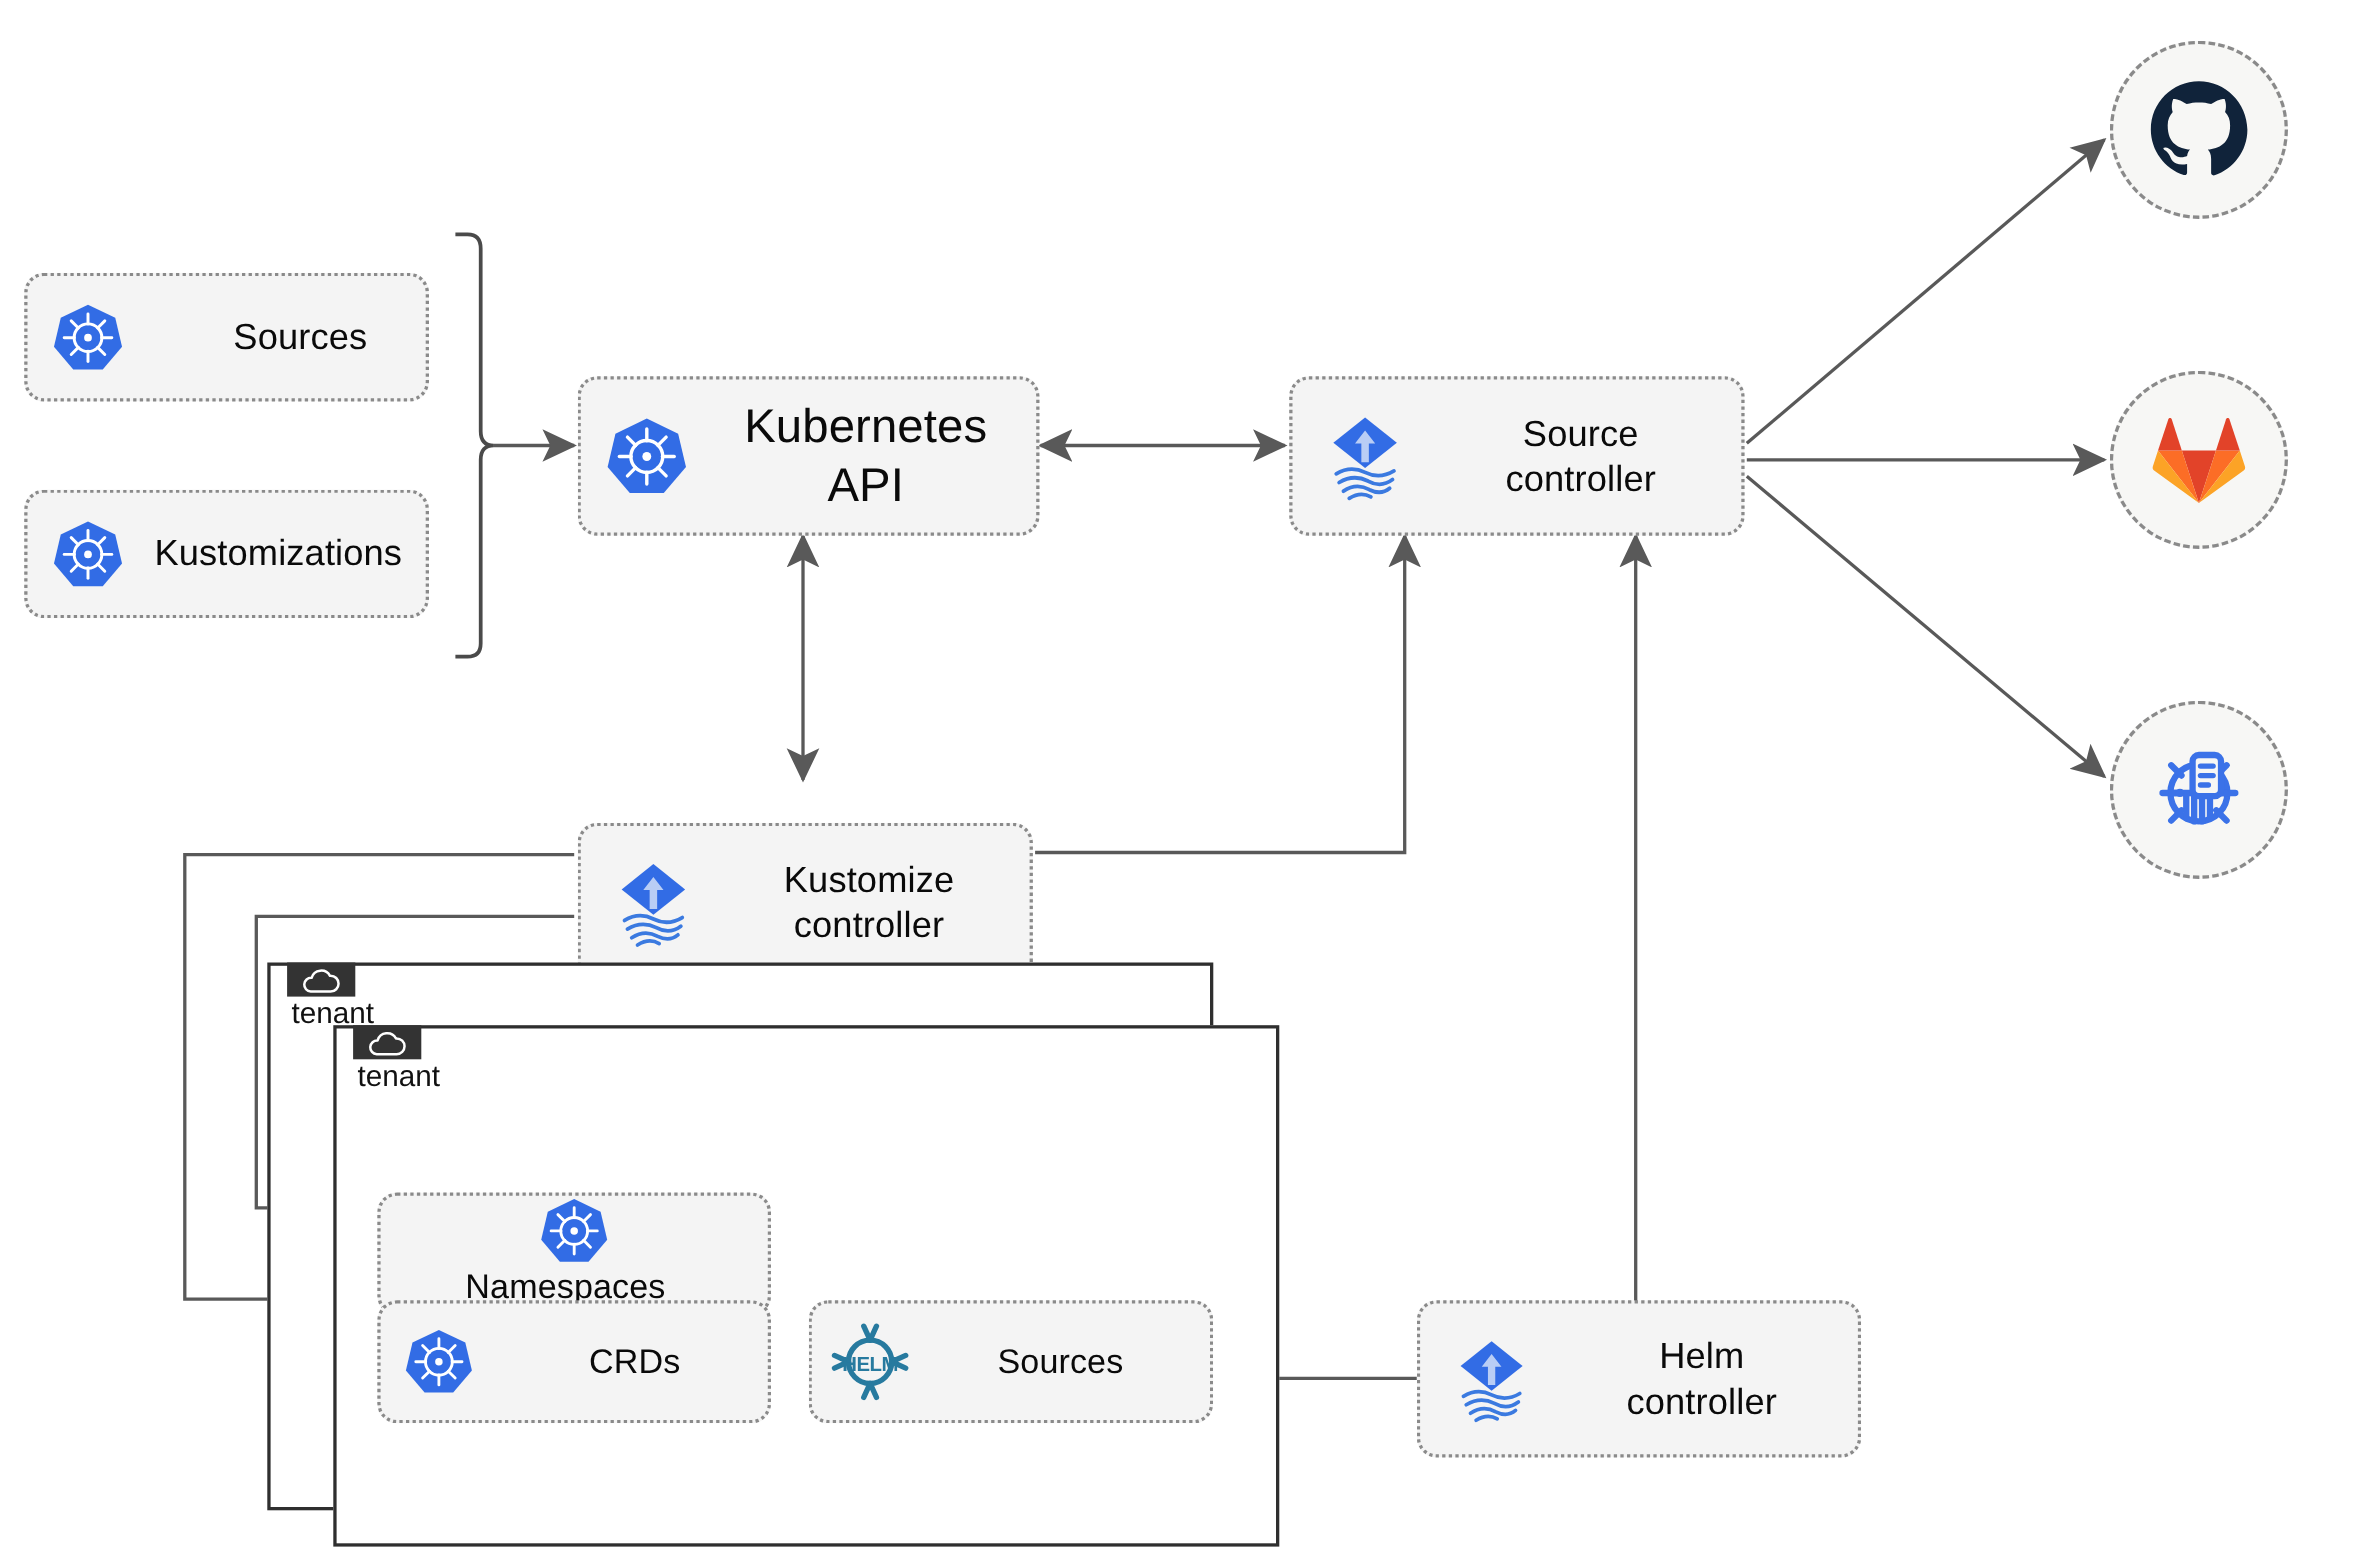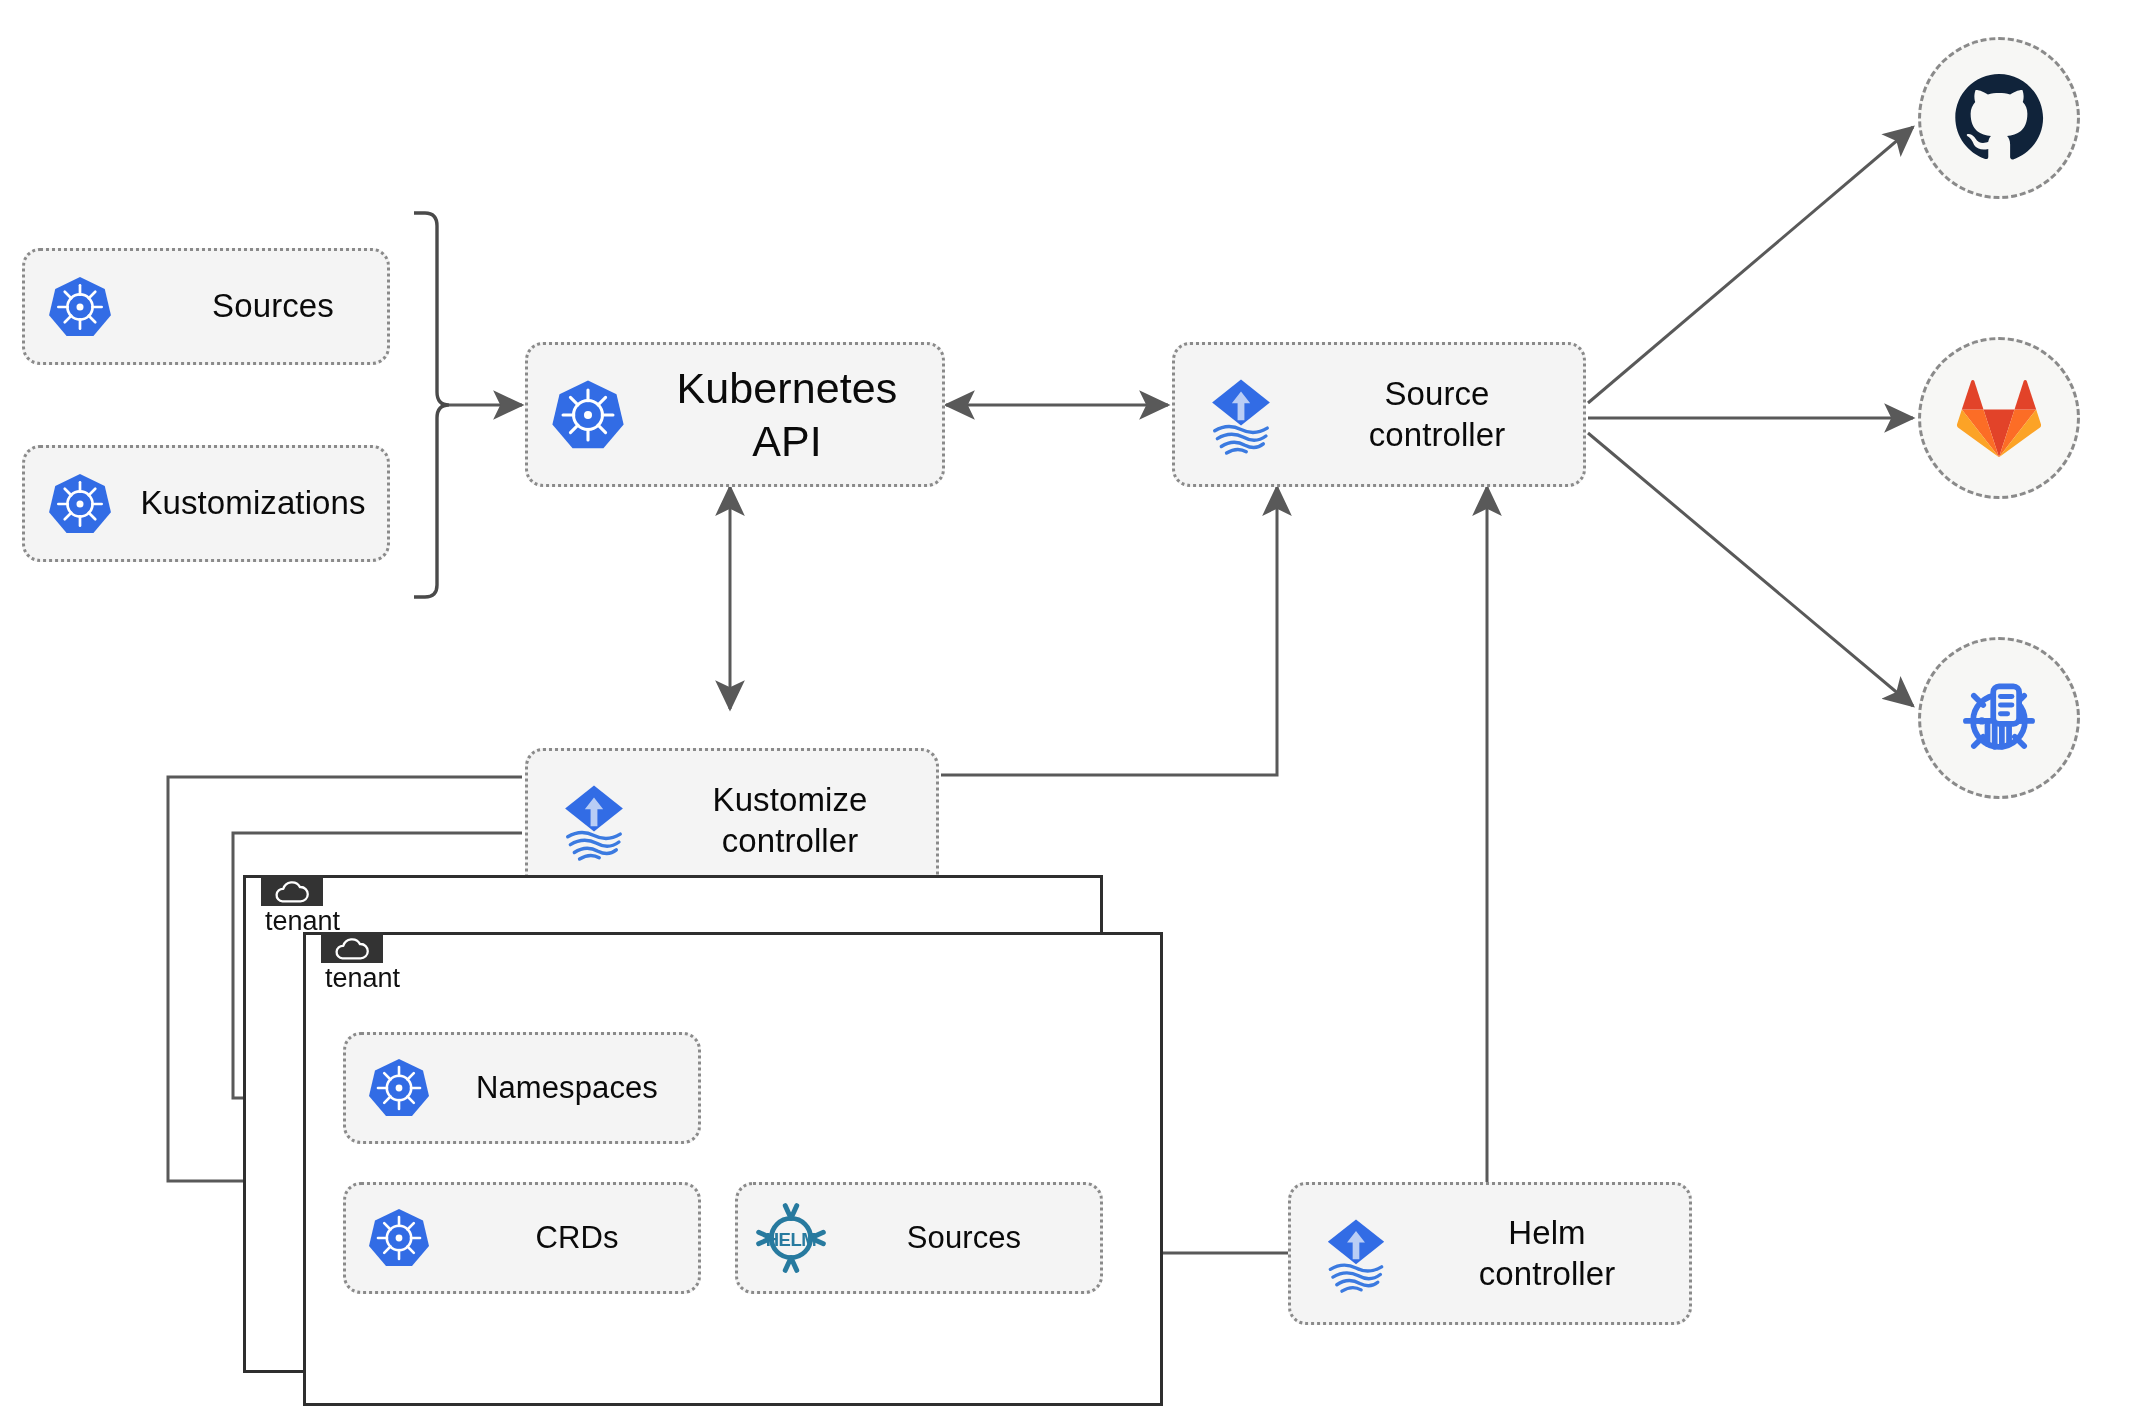--- a/index.html
+++ b/index.html
@@ -272,21 +272,21 @@
     <div class="tenant-tab">
       <span class="tabico">
         <svg class="svgico" width="38" height="27" viewBox="0 0 40 28">
           <path d="M10,25.5 h19 a7.6,7.6 0 0 0 0,-15.2 a1,1 0 0 0 -.6,.1 a9.6,9.6 0 0 0 -17.6,1.9 a6.4,6.4 0 0 0 -.8,13.2 z" fill="none" stroke="#ffffff" stroke-width="2.4" stroke-linejoin="round"></path>
         </svg>
       </span>
       <span class="tabtxt">tenant</span>
     </div>
   </div>
 
-  <div class="node small" style="left:343px;top:1032px;width:358px;height:112px;">
+  <div class="node small" style="left:343px;top:1084px;width:358px;height:112px;flex-direction:column;">
     <span class="ico" style="width:106px;">
       <svg class="svgico" width="64" height="64" viewBox="0 0 64 64">
         <polygon points="32,3 56,14.5 62,40 45,60 19,60 2,40 8,14.5" fill="#326ce5"></polygon>
         <g fill="none" stroke="#ffffff" stroke-width="2.6" stroke-linecap="round">
           <circle cx="32" cy="32" r="12.2"></circle>
             <circle cx="32" cy="32" r="3.4" fill="#ffffff" stroke="none"></circle>
           <line x1="32" y1="11" x2="32" y2="20"></line>
             <line x1="32" y1="44" x2="32" y2="53"></line>
           <line x1="11" y1="32" x2="20" y2="32"></line>
             <line x1="44" y1="32" x2="53" y2="32"></line>

